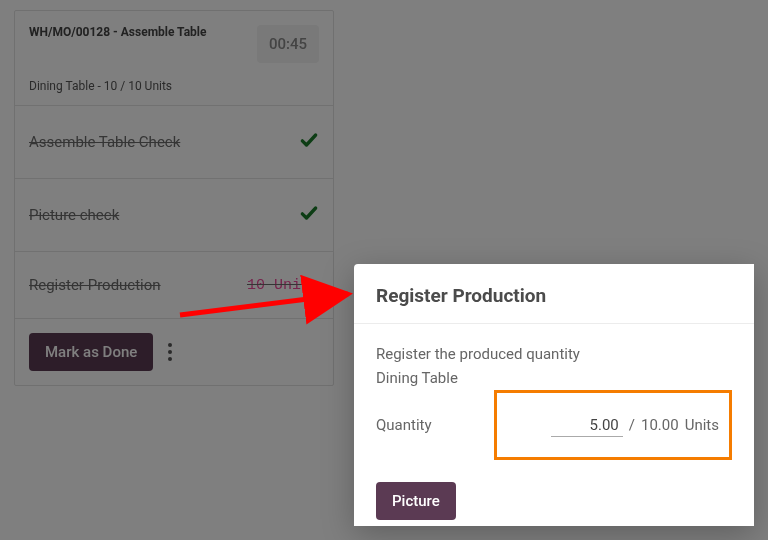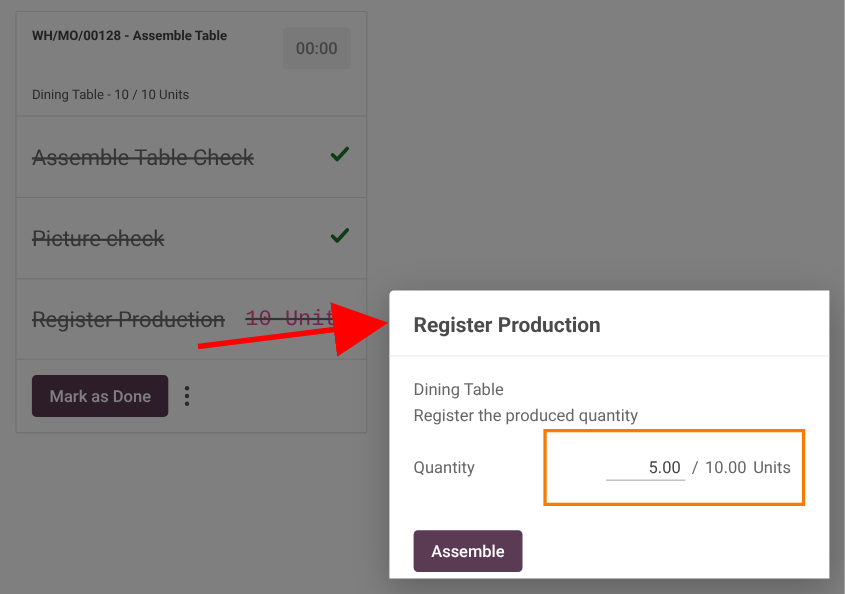--- a/index.html
+++ b/index.html
@@ -48,21 +48,21 @@
   .subtitle {
     margin-top: 16px;
     font-size: 12px;
     color: #555;
   }
   .step-list { }
   .step {
     display: flex; justify-content: space-between; align-items: center;
     padding: 24px 14px;
     border-top: 1px solid #e3e3e3;
-    font-size: 20px;
+    font-size: 15px;
     color: #555;
   }
   .step.struck { text-decoration: line-through; color: #6a6a6a; }
   .step .right { color: #ec4899; text-decoration: none; font-family: Liberation Mono, monospace; }
   .check {
     width: 20px; height: 20px;
   }
   .card-footer {
     display: flex; align-items: center;
     padding: 14px 10px 14px 14px;
@@ -147,21 +147,21 @@
   }
 </style>
 </head>
 <body>
 <div class="stage">
 
   <div class="card">
     <div class="card-header">
       <div class="title-row">
         <div class="title">WH/MO/00128 - Assemble Table</div>
-        <div class="timer">00:00</div>
+        <div class="timer">00:45</div>
       </div>
       <div class="subtitle">Dining Table - 10 / 10 Units</div>
     </div>
 
     <div class="step-list">
       <div class="step struck">
         <span>Assemble Table Check</span>
         <span>
           <svg class="check" viewBox="0 0 24 24" fill="none" stroke="#1b7a2a" stroke-width="4" stroke-linecap="round" stroke-linejoin="round">
               <polyline points="4 13 9 18 20 6"></polyline>
@@ -194,34 +194,34 @@
     </div>
   </div>
 
   <div class="overlay"></div>
 
   <div class="modal">
     <div class="modal-header">
       <div class="modal-title">Register Production</div>
     </div>
     <div class="modal-body">
+      <div>Register the produced quantity</div>
       <div>Dining Table</div>
-      <div>Register the produced quantity</div>
       <div class="qty-row">
         <div class="qty-label">Quantity</div>
         <div class="qty-box">
           <input class="qty-input" value="5.00" style="">
           <span class="qty-sep">/</span>
           <span class="qty-total">10.00</span>
           <span class="qty-units">Units</span>
         </div>
       </div>
     </div>
     <div class="modal-footer">
-      <button class="btn btn-primary">Assemble</button>
+      <button class="btn btn-primary">Picture</button>
     </div>
   </div>
 
   <svg class="arrow-svg">
     <defs>
       <marker id="ah" markerWidth="12" markerHeight="12" refX="9" refY="5" orient="auto">
         <path d="M0,0 L10,5 L0,10 Z" fill="#ff0000"></path>
       </marker>
     </defs>
     <line x1="180" y1="315" x2="348" y2="294" stroke="#ff0000" stroke-width="5" marker-end="url(#ah)"></line>

